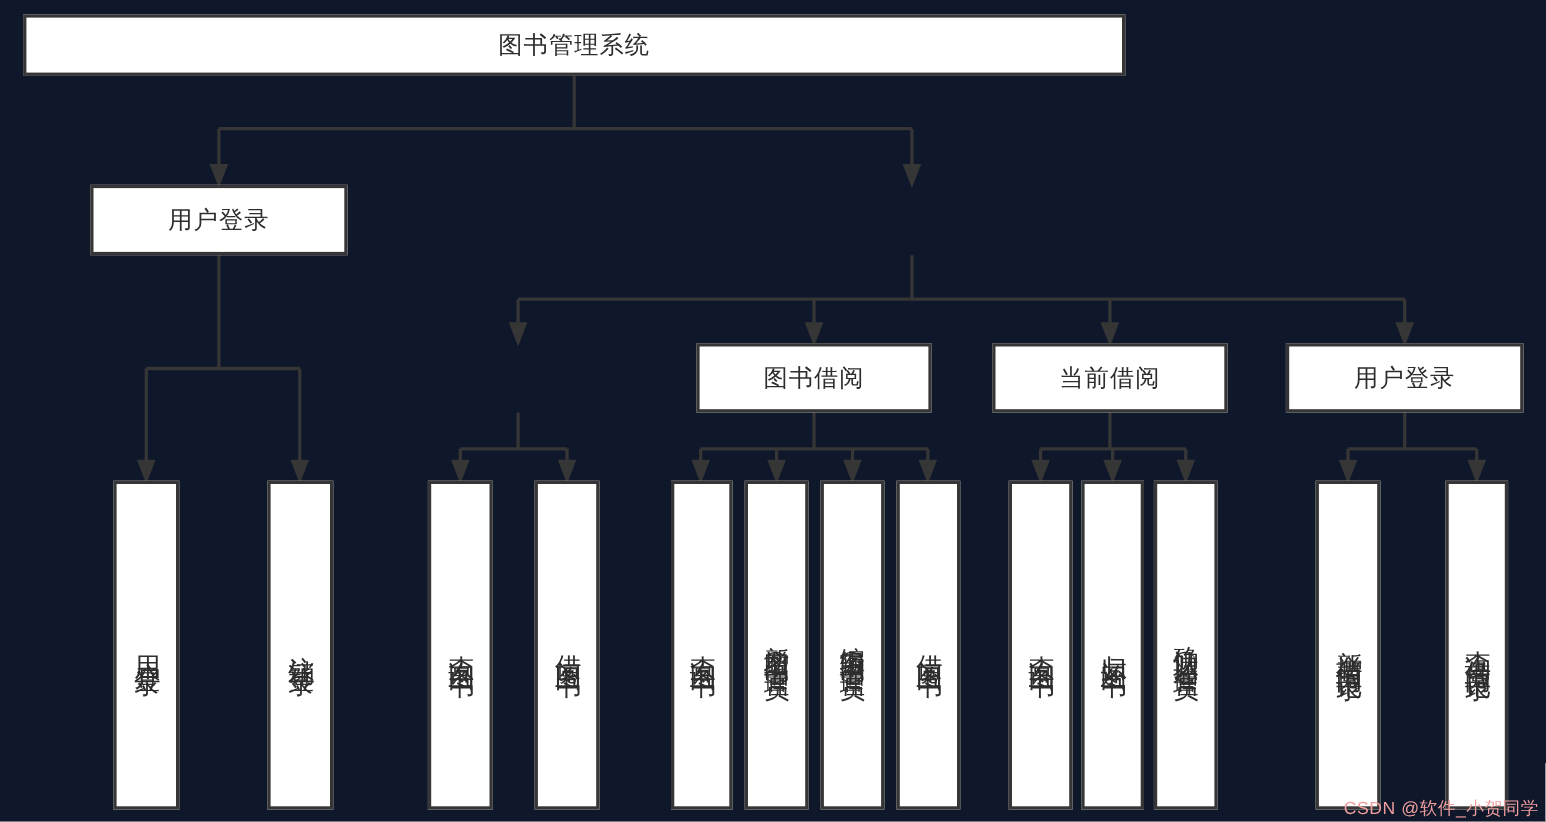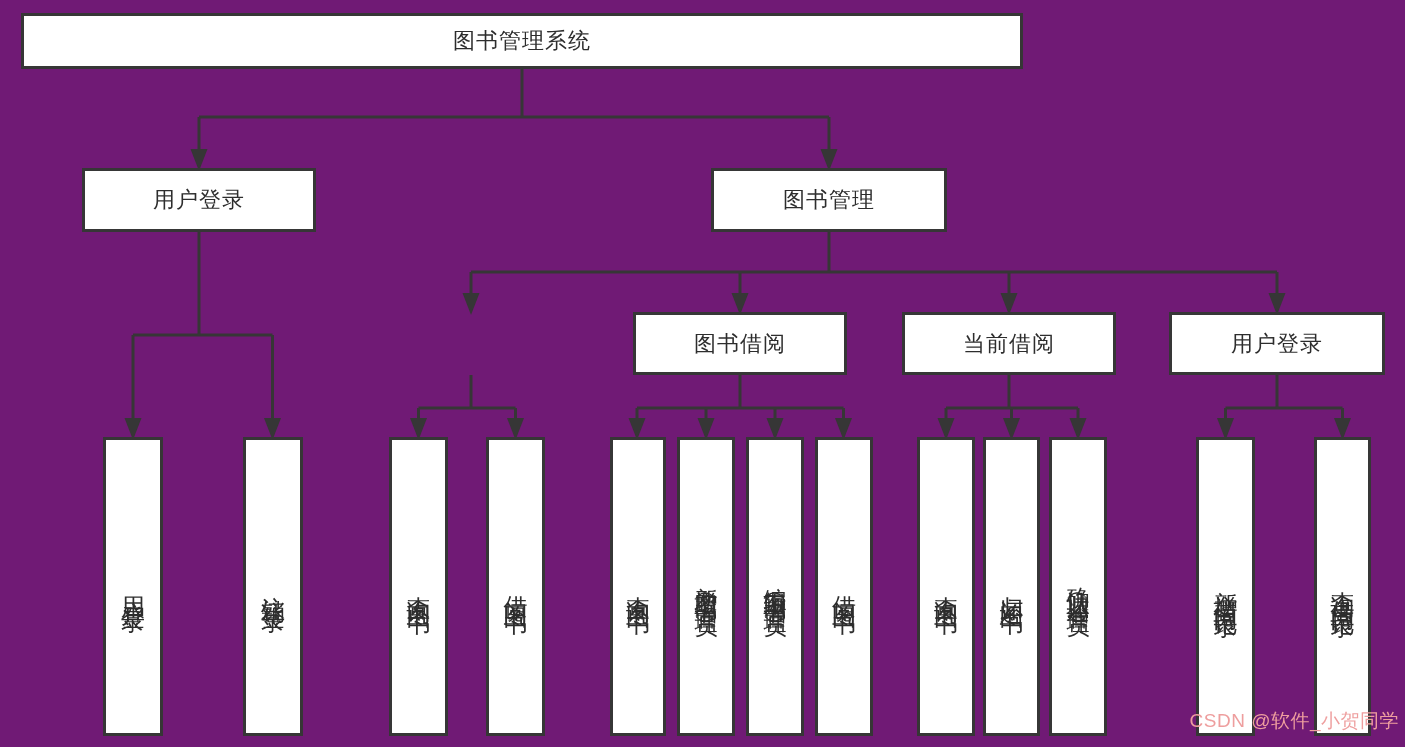--- a/index.html
+++ b/index.html
@@ -1,20 +1,20 @@
 <!DOCTYPE html>
 <html><head>
 <meta charset="utf-8">
 <style>
   html, body { margin: 0; padding: 0; background: #ffffff; }
   .canvas {
     position: relative;
     width: 1405px;
     height: 747px;
-    background: #701a75;
+    background: #0f172a;
     font-family: "Liberation Sans", sans-serif;
     overflow: hidden;
   }
   .wires {
     position: absolute;
     left: 0; top: 0;
     width: 1405px; height: 747px;
     pointer-events: none;
   }
   .box {
@@ -37,22 +37,22 @@
     text-orientation: mixed;
     font-size: 24px;
     letter-spacing: 5px;
     line-height: 1;
     white-space: nowrap;
   }
   .vbox.small span { font-size: 23px; letter-spacing: 4px; }
   .watermark {
     position: absolute;
     right: 6px;
-    bottom: 13px;
-    font-size: 19px;
+    bottom: 1px;
+    font-size: 16px;
     color: #ee9e9e;
     letter-spacing: 0.5px;
     white-space: nowrap;
     z-index: 5;
   }
 </style>
 </head>
 <body>
 
 <div class="canvas">
@@ -96,23 +96,20 @@
       <path d="M1334 418 L1351 418 L1342.5 440 Z"></path>
     </g>
   </svg>
 
   <div class="box hbox" style="left:21px;top:13px;width:1002px;height:56px">
     <span>图书管理系统</span>
   </div>
 
   <div class="box hbox" style="left:82px;top:168px;width:234px;height:64px">
     <span>用户登录</span>
-  </div>
-  <div class="box hbox" style="left:711px;top:168px;width:236px;height:64px">
-    <span>图书管理</span>
   </div>
 
   <div class="box hbox" style="left:902px;top:312px;width:214px;height:63px">
     <span>当前借阅</span>
   </div>
   <div class="box hbox" style="left:633px;top:312px;width:214px;height:63px">
     <span>图书借阅</span>
   </div>
   <div class="box hbox" style="left:1169px;top:312px;width:216px;height:63px">
     <span>用户登录</span>

